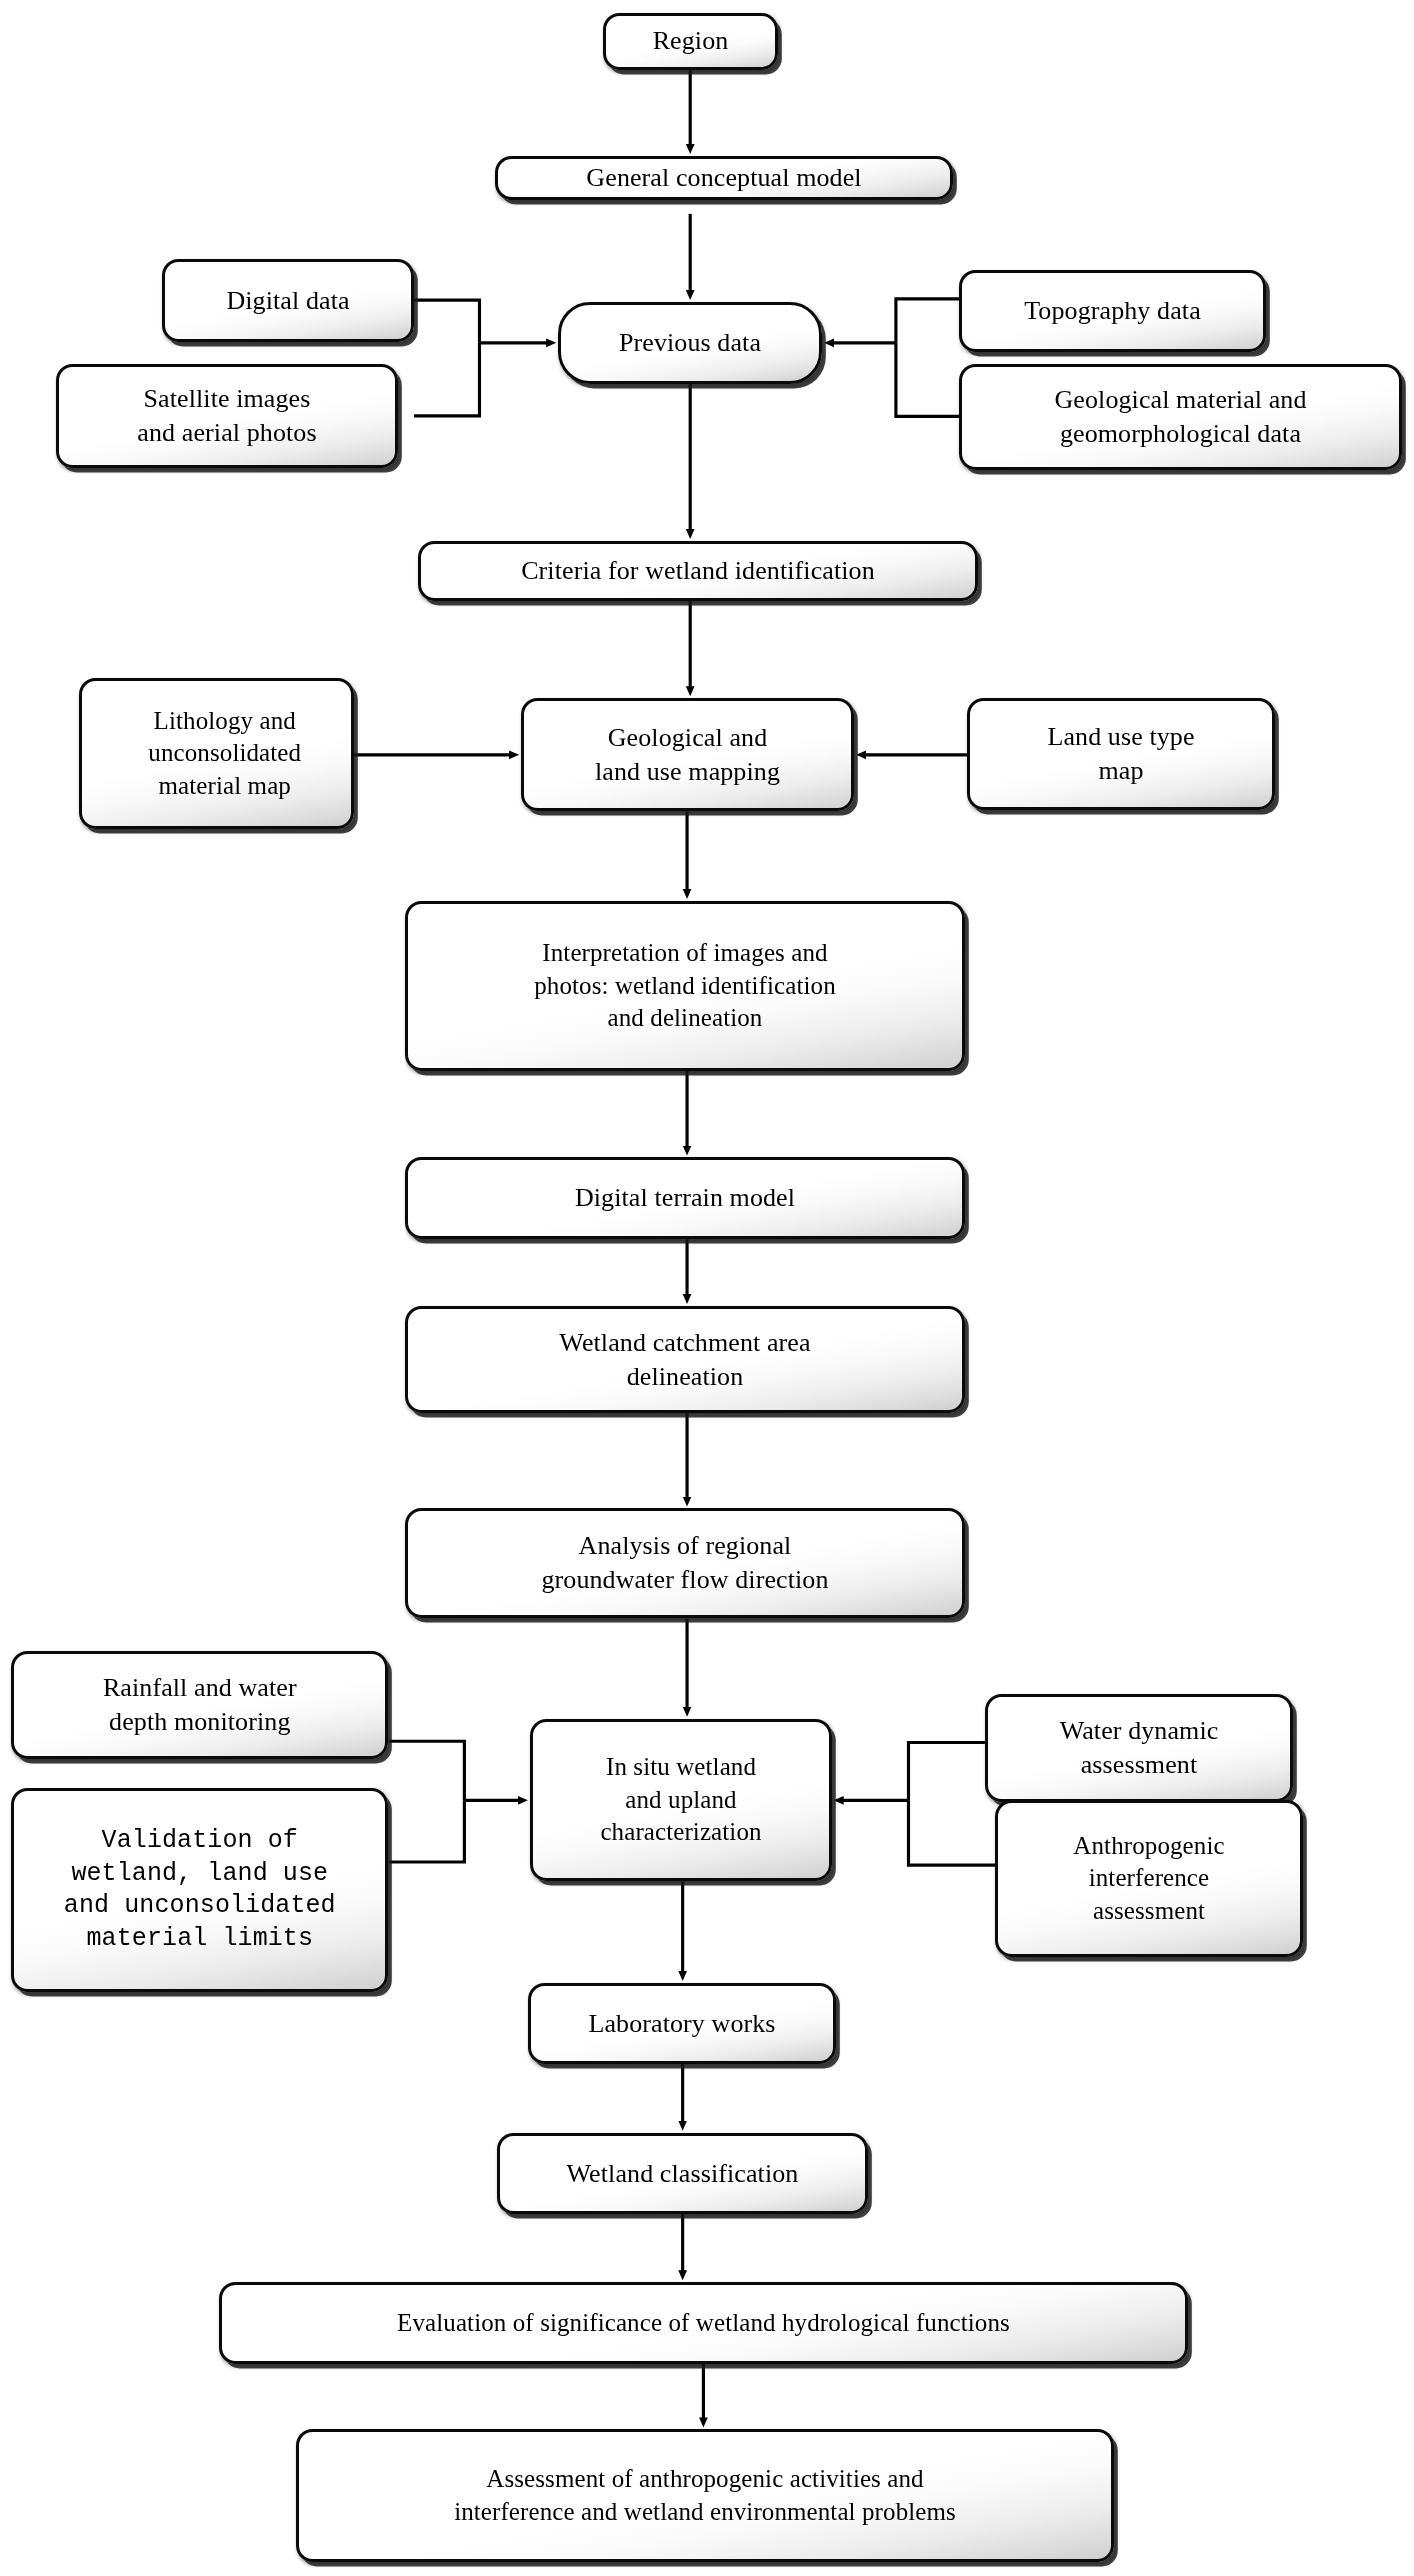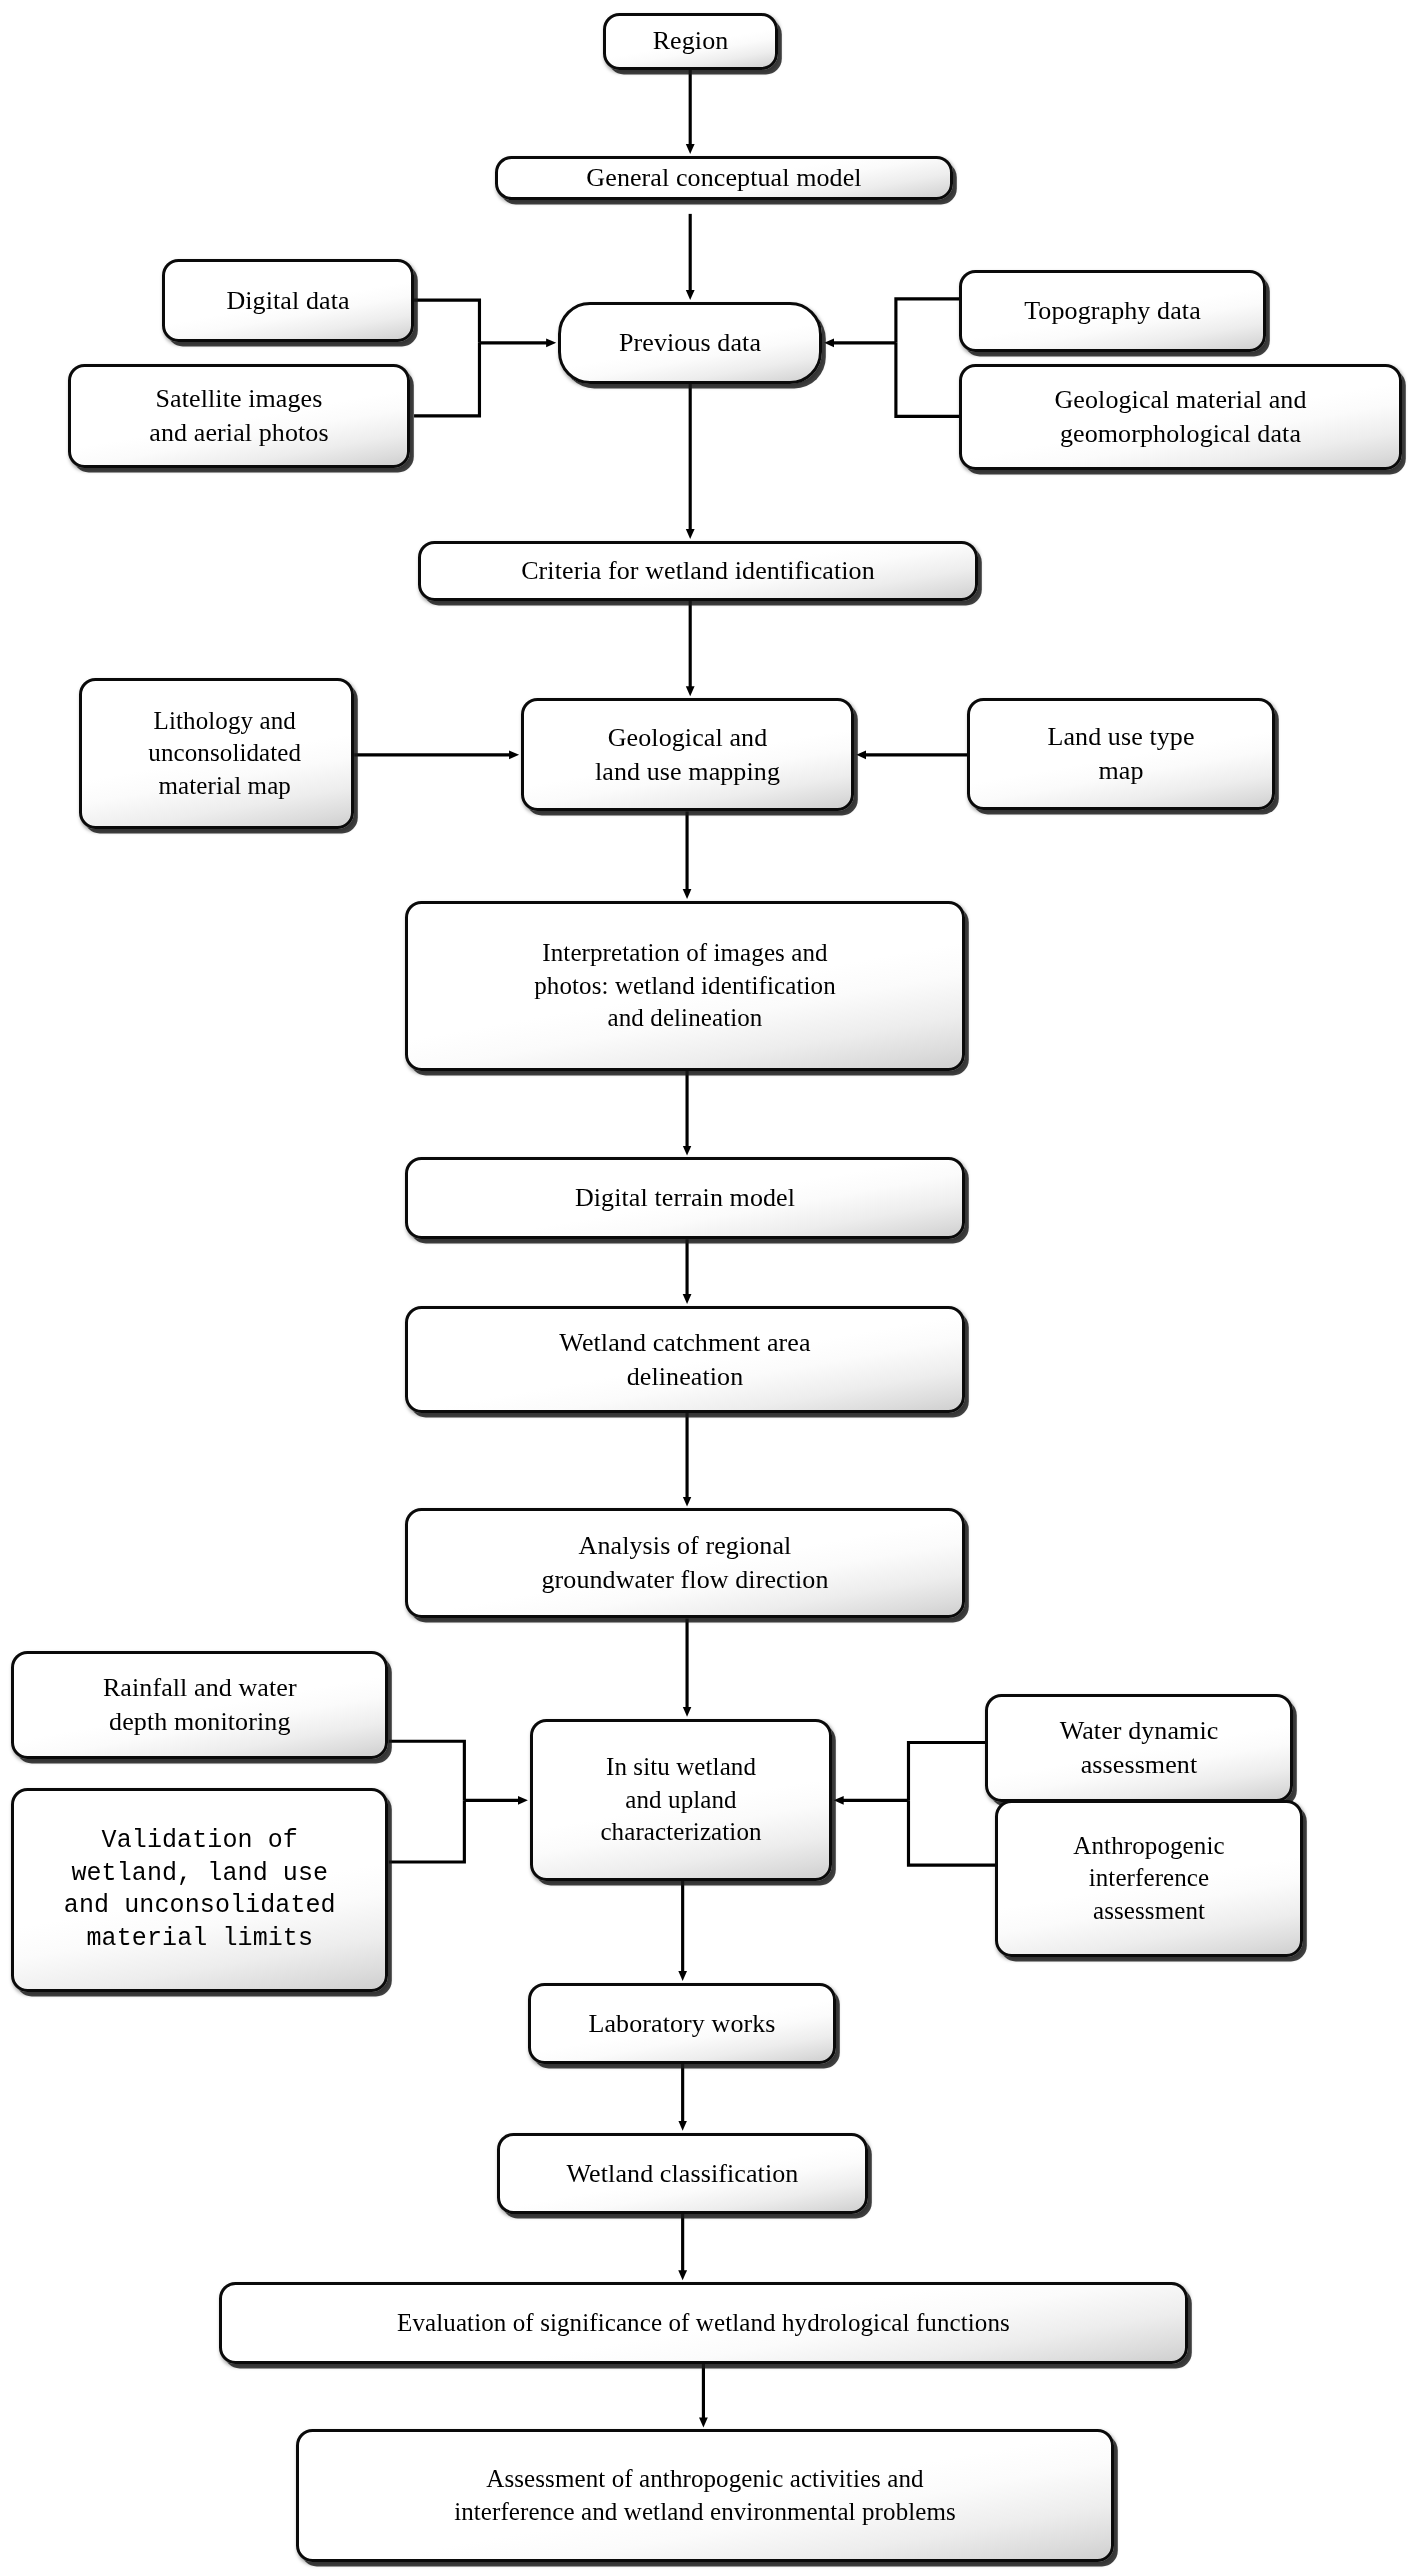--- a/index.html
+++ b/index.html
@@ -118,21 +118,21 @@
   <div id="nodes">
       <div class="node" style="left: 603px; top: 12.6px; width: 175px; height: 57px;">
         <span class="label">Region</span>
       </div>
       <div class="node" style="left: 479px; top: 156px; width: 458px; height: 44px; margin-left: 16px;">
         <span class="label">General conceptual model</span>
       </div>
       <div class="node" style="left: 162px; top: 259px; width: 252px; height: 83px;">
         <span class="label">Digital data</span>
       </div>
-      <div class="node" style="left: 68px; top: 364px; width: 342px; height: 104px; text-align: center;">
+      <div class="node" style="left: 56px; top: 364px; width: 342px; height: 104px; text-align: center;">
         <span class="label">Satellite images
 and aerial photos</span>
       </div>
       <div class="node" style="left: 558px; top: 302px; width: 264px; height: 82px; border-radius: 32px;">
         <span class="label">Previous data</span>
       </div>
       <div class="node" style="left: 959px; top: 270px; width: 307px; height: 82px;">
         <span class="label">Topography data</span>
       </div>
       <div class="node" style="left: 959px; top: 364px; width: 443px; height: 106px;">

